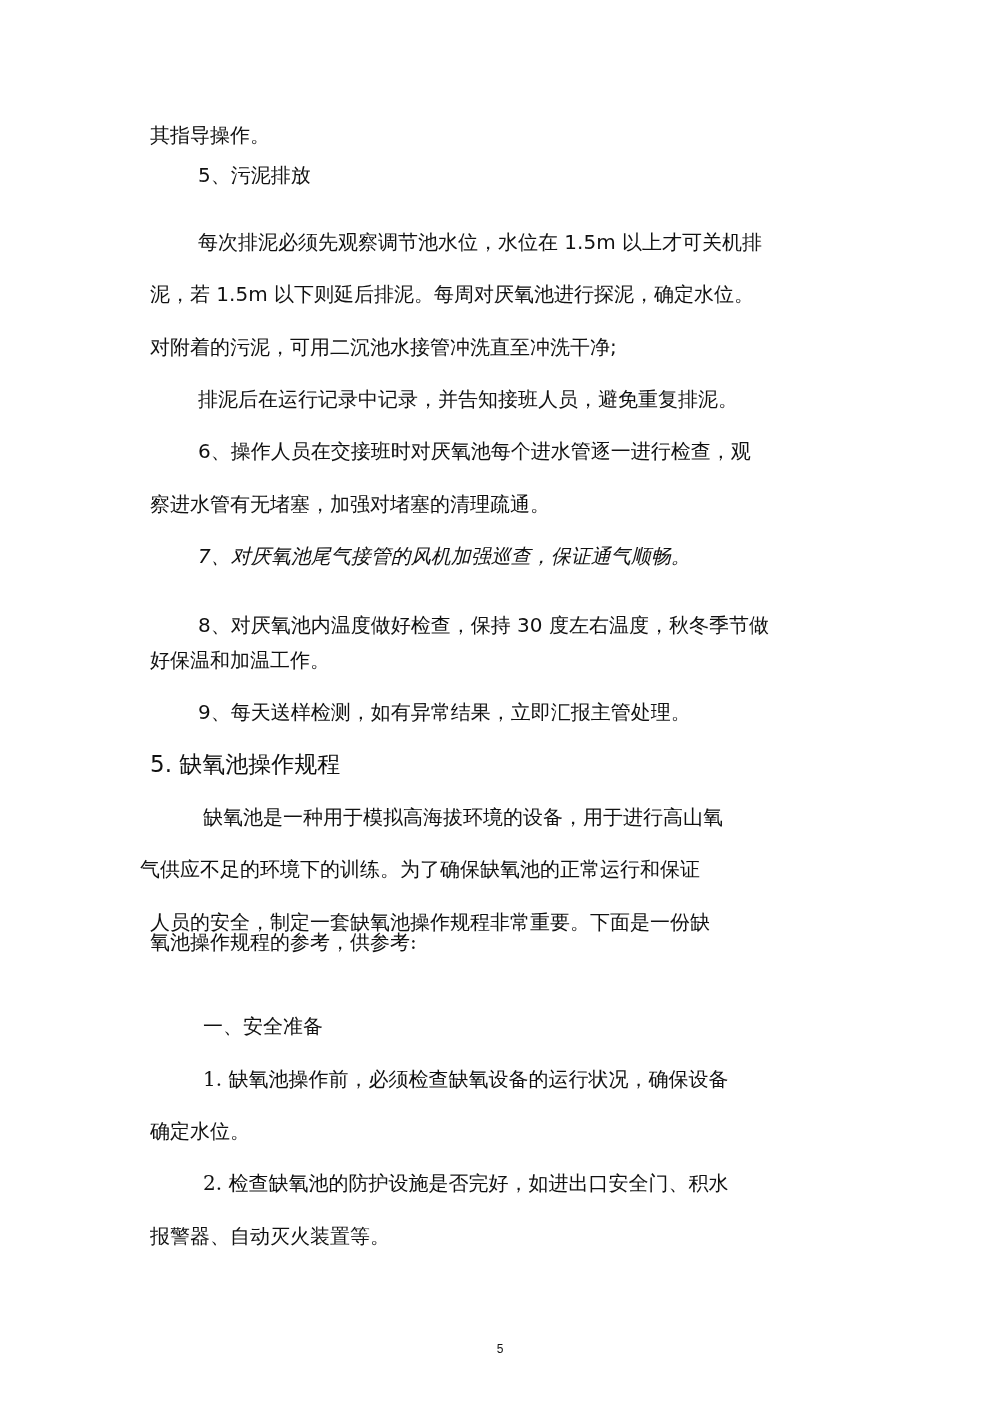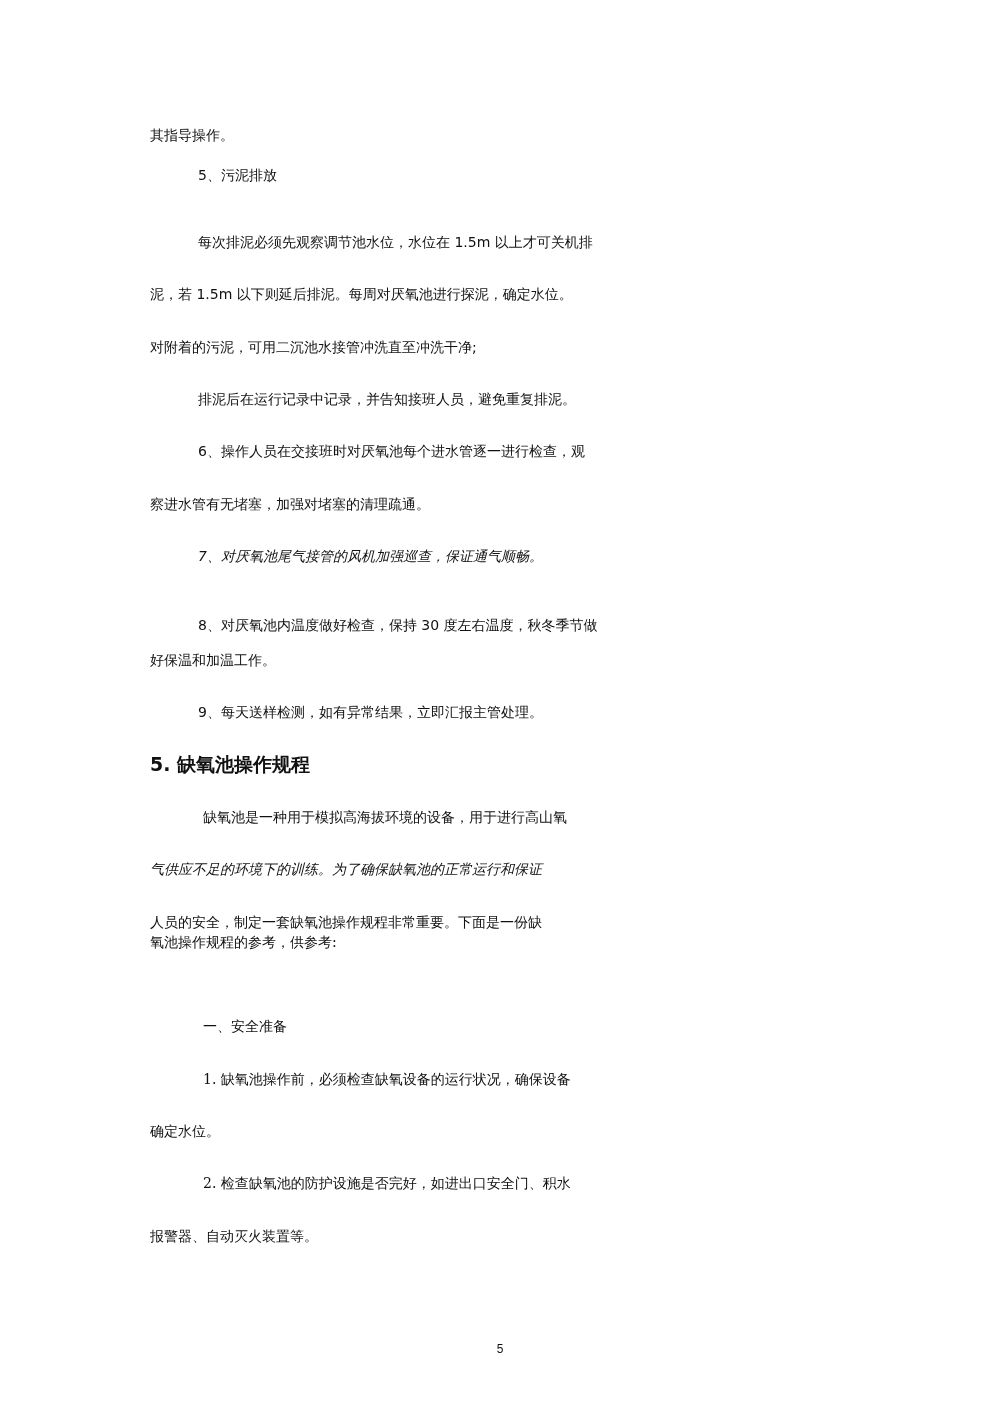--- a/index.html
+++ b/index.html
@@ -1,19 +1,19 @@
 <!DOCTYPE html>
 <html><head>
 <meta charset="utf-8">
 <style>
   html, body { margin: 0; padding: 0; background: #ffffff; }
   body { width: 1000px; height: 1414px; position: relative; overflow: hidden;
          font-family: "DejaVu Sans", sans-serif; color: #111; }
-  .line { position: absolute; left: 0; white-space: nowrap; font-size: 14px; line-height: 30px; }
-  .heading { font-weight: bold; font-size: 19px; }
+  .line { position: absolute; left: 0; white-space: nowrap; font-size: 20px; line-height: 30px; }
+  .heading { font-weight: normal; font-size: 23px; }
   .serif { font-family: "DejaVu Serif", serif; }
   .page-number { position: absolute; top: 1342px; left: 0; width: 1000px; text-align: center; font-size: 12px; font-family: "Liberation Sans", sans-serif; }
 </style>
 </head>
 <body>
 
 <div id="doc">
   <div class="line" style="top:120px;left:150px;">其指导操作。</div>
   <div class="line" style="top:160px;left:198px;">5、污泥排放</div>
   <div class="line" style="top:227px;left:198px;">每次排泥必须先观察调节池水位，水位在 1.5m 以上才可关机排</div>
@@ -23,21 +23,21 @@
   <div class="line" style="top:436px;left:198px;">6、操作人员在交接班时对厌氧池每个进水管逐一进行检查，观</div>
   <div class="line" style="top:489px;left:150px;">察进水管有无堵塞，加强对堵塞的清理疏通。</div>
   <div class="line" style="top:541px;left:198px;font-style:italic;">7、对厌氧池尾气接管的风机加强巡查，保证通气顺畅。</div>
   <div class="line" style="top:593px;left:198px;margin-top:17px;">8、对厌氧池内温度做好检查，保持 30 度左右温度，秋冬季节做</div>
   <div class="line" style="top:645px;left:150px;">好保温和加温工作。</div>
   <div class="line" style="top:697px;left:198px;">9、每天送样检测，如有异常结果，立即汇报主管处理。</div>
 
   <div class="line heading" style="top:749px;left:150px;">5. 缺氧池操作规程</div>
 
   <div class="line serif" style="top:802px;left:203px;">缺氧池是一种用于模拟高海拔环境的设备，用于进行高山氧</div>
-  <div class="line serif" style="top:854px;left:150px;font-style:italic;">气供应不足的环境下的训练。为了确保缺氧池的正常运行和保证</div>
+  <div class="line serif" style="top:854px;left:140px;">气供应不足的环境下的训练。为了确保缺氧池的正常运行和保证</div>
   <div class="line serif" style="top:907px;left:150px;">人员的安全，制定一套缺氧池操作规程非常重要。下面是一份缺</div>
   <div class="line serif" style="top:927px;left:150px;">氧池操作规程的参考，供参考:</div>
   <div class="line serif" style="top:1011px;left:203px;">一、安全准备</div>
   <div class="line serif" style="top:1064px;left:203px;">1. 缺氧池操作前，必须检查缺氧设备的运行状况，确保设备</div>
   <div class="line serif" style="top:1116px;left:150px;">确定水位。</div>
   <div class="line serif" style="top:1168px;left:203px;">2. 检查缺氧池的防护设施是否完好，如进出口安全门、积水</div>
   <div class="line serif" style="top:1221px;left:150px;">报警器、自动灭火装置等。</div>
 
   <div class="page-number">5</div>
 </div>

